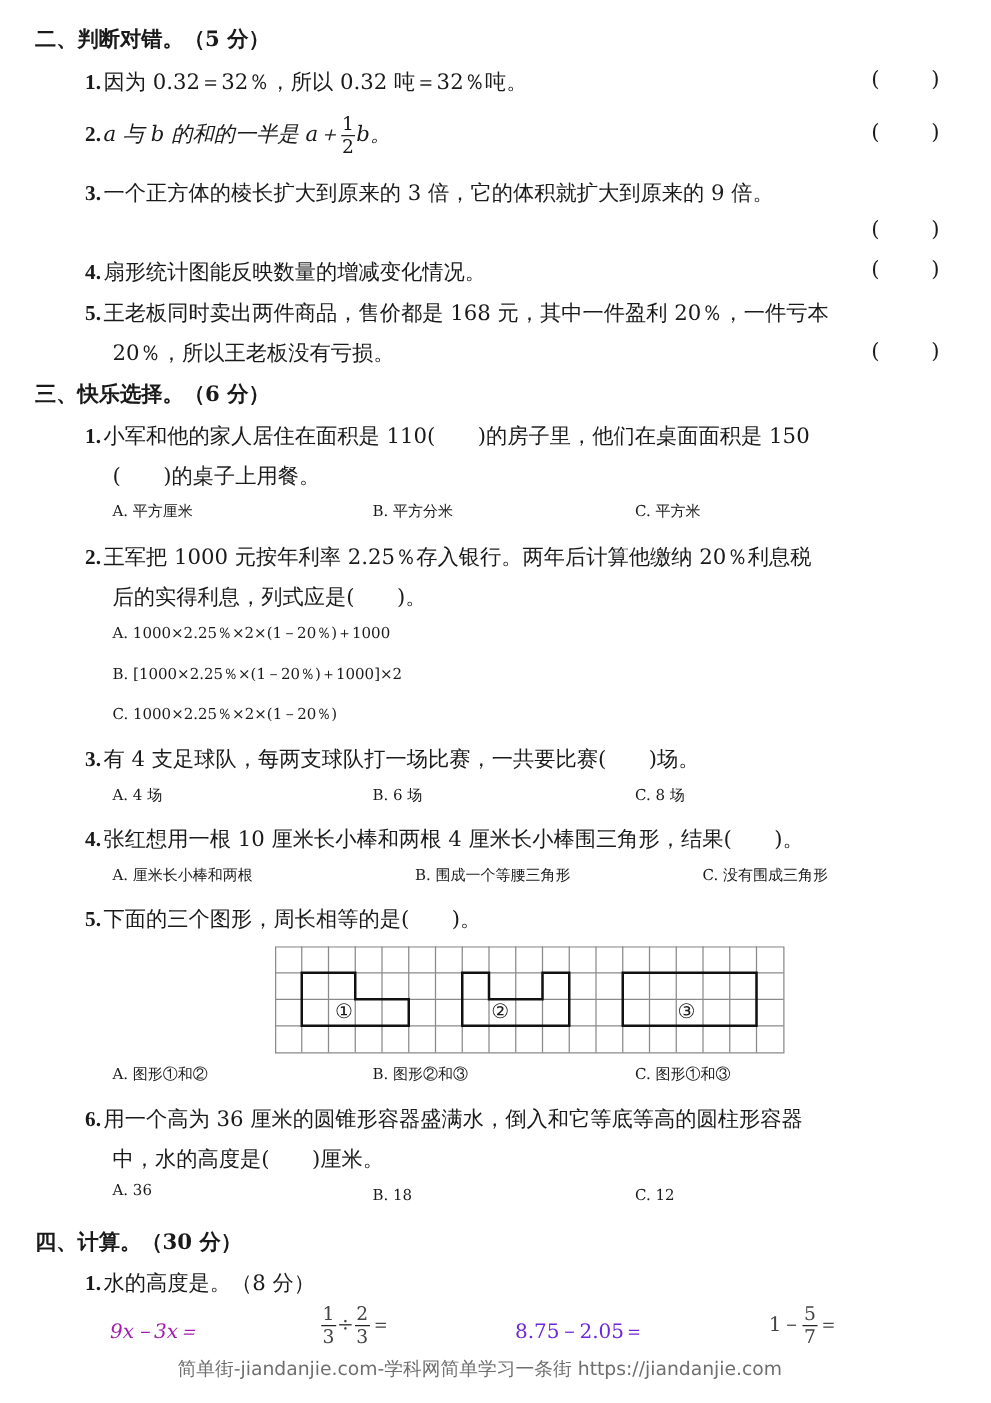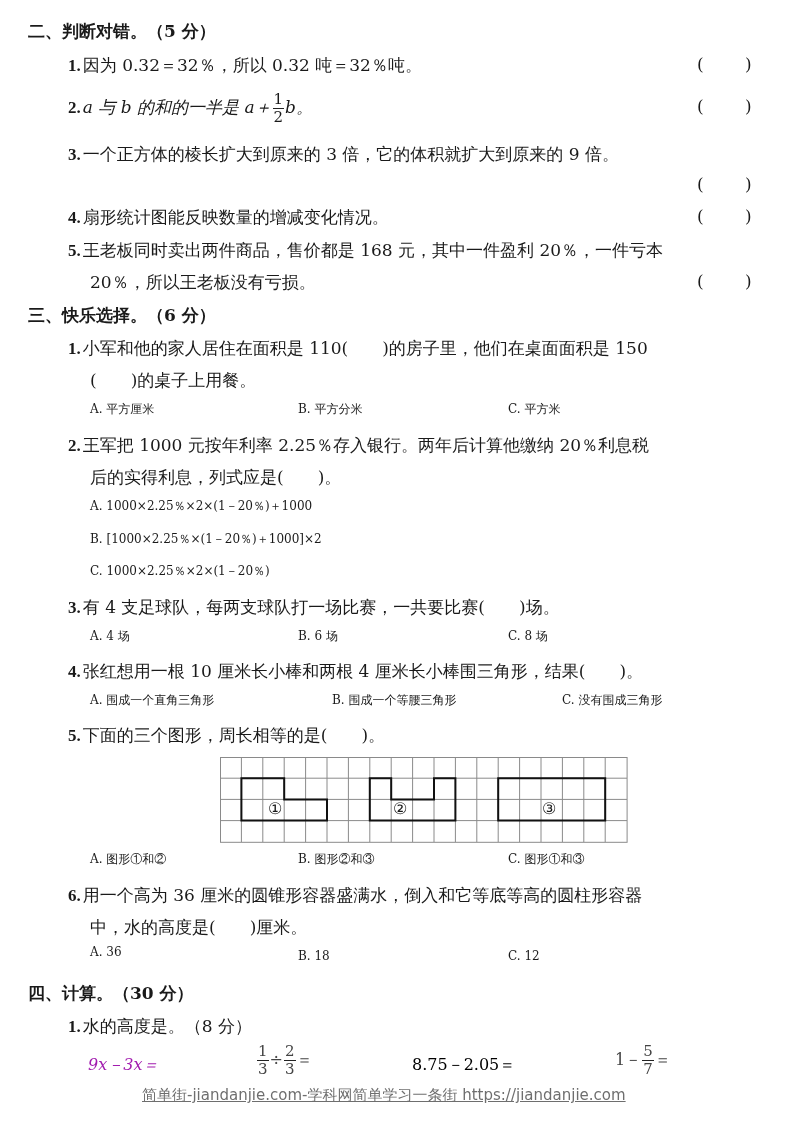--- a/index.html
+++ b/index.html
@@ -16,21 +16,21 @@
   .cont { font-size: 17px; left: 90px; }
   .opt { font-size: 12px; }
   .paren { font-size: 17px; left: 697px; width: 60px; }
   .paren span { display: inline-block; }
   .paren .l { width: 48px; }
   .frac { display: inline-block; vertical-align: middle; text-align: center; line-height: 1; margin: 0 1px; }
   .frac .n { display: block; border-bottom: 1px solid #222; padding: 0 1px 1px; font-size: 15px; }
   .frac .d { display: block; font-size: 15px; padding-top: 1px; }
   .it { font-style: italic; }
   .grid { position: absolute; left: 220px; top: 757px; }
-  .watermark { position: absolute; left: 142px; top: 1086px; font-family: "DejaVu Sans", sans-serif; font-size: 15px; color: #555; white-space: nowrap; opacity: 0.85; text-decoration: underline; }
+  .watermark { position: absolute; left: 142px; top: 1086px; font-family: "DejaVu Sans", sans-serif; font-size: 15px; color: #555; white-space: nowrap; opacity: 0.85; }
 </style>
 </head>
 <body>
 
 <div class="abs sec" style="top:20px;">
   <span>二、判断对错。</span><span class="pts">（5 分）</span>
 </div>
 
 <div class="abs q" style="top:54px;">
   <span class="num">1.</span><span>因为 0.32＝32％，所以 0.32 吨＝32％吨。</span>
@@ -81,21 +81,21 @@
 <div class="abs q" style="top:596px;">
   <span class="num">3.</span><span>有 4 支足球队，每两支球队打一场比赛，一共要比赛(　　)场。</span>
 </div>
 <div class="abs opt" style="top:628px;left:90px;">A. 4 场</div>
 <div class="abs opt" style="top:628px;left:298px;">B. 6 场</div>
 <div class="abs opt" style="top:628px;left:508px;">C. 8 场</div>
 
 <div class="abs q" style="top:660px;">
   <span class="num">4.</span><span>张红想用一根 10 厘米长小棒和两根 4 厘米长小棒围三角形，结果(　　)。</span>
 </div>
-<div class="abs opt" style="top:692px;left:90px;">A. 围成一个直角三角形</div>
+<div class="abs opt" style="top:692px;left:90px;">A. 厘米长小棒和两根</div>
 <div class="abs opt" style="top:692px;left:332px;">B. 围成一个等腰三角形</div>
 <div class="abs opt" style="top:692px;left:562px;">C. 没有围成三角形</div>
 
 <div class="abs q" style="top:724px;">
   <span class="num">5.</span><span>下面的三个图形，周长相等的是(　　)。</span>
 </div>
 
 <svg class="grid" width="410" height="88" viewBox="0 0 410 88">
   <g stroke="#8a8a8a" stroke-width="1" fill="none">
     <rect x="0.5" y="0.5" width="406.6" height="84.8"></rect>
@@ -152,20 +152,20 @@
 <div class="abs q" style="top:1015px;">
   <span class="num">1.</span><span>水的高度是。</span><span>（8 分）</span>
 </div>
 
 <div class="abs" style="left:88px;top:1055px;font-size:16px;color:#a21caf;">
   <span class="it">9x－3x＝</span>
 </div>
 <div class="abs" style="left:256px;top:1044px;font-size:16px;color:#444;">
   <span class="frac"><span class="n">1</span><span class="d">3</span></span><span>÷</span><span class="frac"><span class="n">2</span><span class="d">3</span></span><span>＝</span>
 </div>
-<div class="abs" style="left:412px;top:1055px;font-size:16px;color:#000000;">
+<div class="abs" style="left:412px;top:1055px;font-size:16px;color:#6d28d9;">
   <span>8.75－2.05＝</span>
 </div>
 <div class="abs" style="left:615px;top:1044px;font-size:16px;color:#444;">
   <span>1－</span><span class="frac"><span class="n">5</span><span class="d">7</span></span><span>＝</span>
 </div>
 
 <div class="watermark">简单街-jiandanjie.com-学科网简单学习一条街 https://jiandanjie.com</div>
 
 </body></html>

